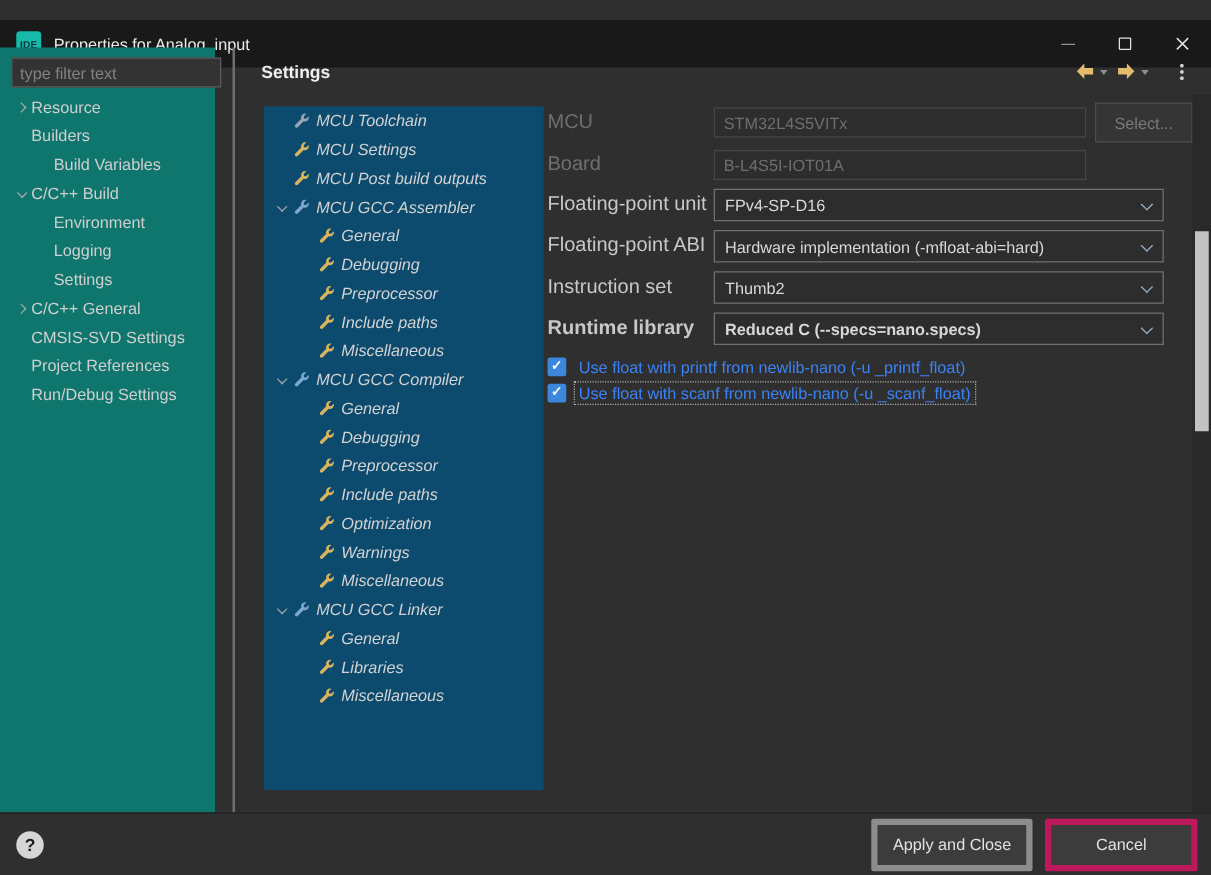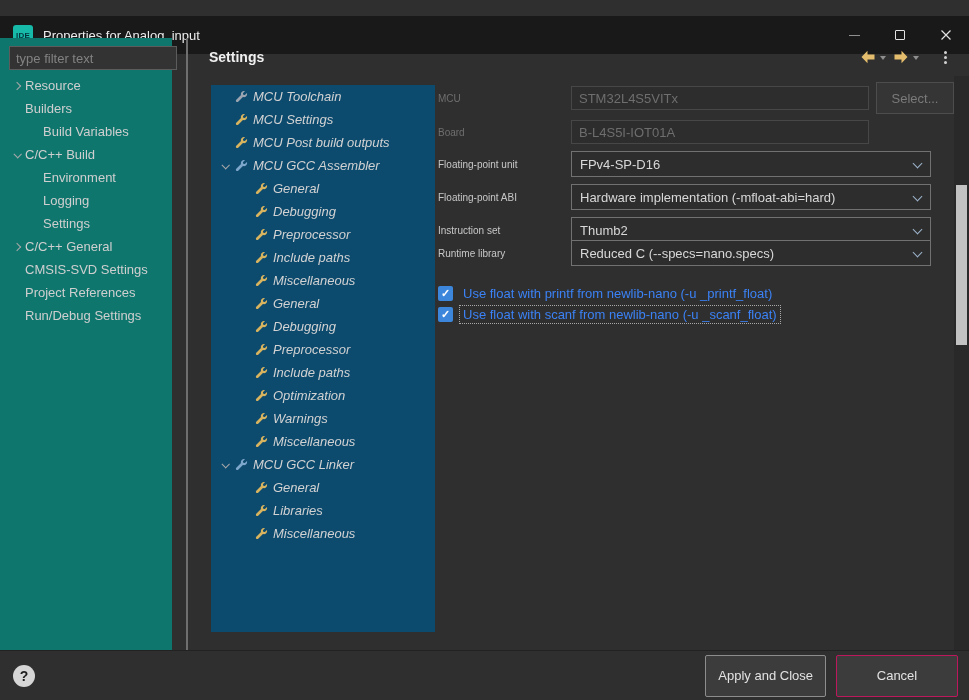--- a/index.html
+++ b/index.html
@@ -58,30 +58,30 @@
   .tool-row.indent-1 { padding-left:26px; }
   .tool-icon { width:16px; height:16px; margin-right:4px; display:flex; flex:none; }
   .tool-icon svg { width:14px; height:14px; margin:auto; }
   .tool-icon.wrench, .tool-icon.settings { color:#d9b45f; }
   .tool-icon.gcc { color:#7ea7cc; }
   .tool-icon.toolchain { color:#9aa5b1; }
 
   
   .form { position:absolute; left:0; top:0; right:15px; bottom:0; }
   .frow { position:absolute; left:250px; height:26px; display:flex; align-items:center; }
-  .flabel { width:133px; color:#c8c8c8; font-size:10px; flex:none; }
+  .flabel { width:133px; color:#c8c8c8; font-size:16px; flex:none; }
   .frow.disabled .flabel { color:#6f6f6f; }
   .dis-input { width:298px; height:24px; background:#2d2d2d; border:1px solid #474747;
                color:#6e6e6e; -webkit-text-fill-color:#6e6e6e; padding:0 7px; font-size:13px;
                font-family:"Liberation Sans", sans-serif; }
   .select-btn { margin-left:7px; width:78px; height:32px; background:#353535; border:1px solid #4d4d4d;
                 color:#7a7a7a; font-size:13px; font-family:"Liberation Sans", sans-serif; }
   .row-mcu { top:9px; } .row-board { top:43px; }
   .combo-rows div.frow:nth-of-type(1){ top:75px; } .combo-rows div.frow:nth-of-type(2){ top:108px; }
-  .combo-rows div.frow:nth-of-type(3){ top:141px; } .combo-rows div.frow:nth-of-type(4){ top:164px; }
+  .combo-rows div.frow:nth-of-type(3){ top:141px; } .combo-rows div.frow:nth-of-type(4){ top:174px;font-weight:bold; }
   .combo { width:360px; height:26px; background:#2d2d2d; border:1px solid #717171; display:flex;
            align-items:center; padding:0 22px 0 8px; color:#d8d8d8; font-size:13px; position:relative;
            white-space:nowrap; overflow:hidden; }
   .combo::after { content:""; position:absolute; right:9px; top:8px; width:6px; height:6px;
                   border-right:1.6px solid #9db4cc; border-bottom:1.6px solid #9db4cc;
                   transform:rotate(45deg); }
 
   .cb-rows div.cbrow:nth-of-type(1){ top:207px; } .cb-rows div.cbrow:nth-of-type(2){ top:228px; }
   .cbrow { position:absolute; left:250px; height:20px; display:flex; align-items:center; }
   .checkbox { width:15px; height:15px; background:#3c87db; border-radius:2px; display:flex;
@@ -95,21 +95,21 @@
   .vscroll { position:absolute; top:0; bottom:0; right:0; width:15px; background:#292929; }
   .vthumb { position:absolute; top:109px; height:160px; left:2px; right:2px; background:#c2c2c2; }
 
   
   .footer { position:absolute; bottom:0; left:0; right:0; height:50px; background:#2f2f2f;
             border-top:1px solid #222; display:flex; align-items:center; }
   .help-btn { width:22px; height:22px; border-radius:50%; background:#d6d6d6; color:#1c1c1c;
               font-weight:bold; font-size:14px; display:flex; align-items:center; justify-content:center;
               margin-left:13px; border:none; font-family:"Liberation Sans", sans-serif; }
   .footer-buttons { margin-left:auto; display:flex; gap:10px; margin-right:11px; }
-  .btn { height:42px; background:#3c3c3c; border:1px solid #be185d; color:#e2e2e2; font-size:13px;
+  .btn { height:42px; background:#3c3c3c; border:5px solid #be185d; color:#e2e2e2; font-size:13px;
          padding:0 12px; border-radius:2px; font-family:"Liberation Sans", sans-serif; }
   .btn.primary { min-width:118px; border-color:#8d8d8d; }
   .btn.cancel { min-width:122px; }
 </style>
 </head>
 <body>
 
 <div class="app">
 
   <div class="titlebar">
@@ -286,20 +286,29 @@
             </div>
             <div class="tool-row indent-1">
               <span class="chev"></span>
               <span class="tool-icon wrench">
                 <svg viewBox="0 0 16 16">
                   <path fill="currentColor" d="M15 4.6c0 2-1.6 3.6-3.6 3.6-.4 0-.8-.1-1.2-.2l-5.4 5.4c-.6.6-1.6.6-2.2 0-.6-.6-.6-1.6 0-2.2l5.4-5.4c-.1-.4-.2-.8-.2-1.2C7.8 2.6 9.4 1 11.4 1c.4 0 .8.1 1.2.2L10.2 3.6l.4 1.8 1.8.4 2.4-2.4c.1.4.2.8.2 1.2z"></path>
                 </svg>
               </span>
               <span class="lbl">Miscellaneous</span>
             </div>
+            <div class="tool-row expanded">
+              <span class="chev"></span>
+              <span class="tool-icon gcc">
+                <svg viewBox="0 0 16 16">
+                  <path fill="currentColor" d="M15 4.6c0 2-1.6 3.6-3.6 3.6-.4 0-.8-.1-1.2-.2l-5.4 5.4c-.6.6-1.6.6-2.2 0-.6-.6-.6-1.6 0-2.2l5.4-5.4c-.1-.4-.2-.8-.2-1.2C7.8 2.6 9.4 1 11.4 1c.4 0 .8.1 1.2.2L10.2 3.6l.4 1.8 1.8.4 2.4-2.4c.1.4.2.8.2 1.2z"></path>
+                </svg>
+              </span>
+              <span class="lbl">MCU GCC Compiler</span>
+            </div>
             <div class="tool-row indent-1">
               <span class="chev"></span>
               <span class="tool-icon wrench">
                 <svg viewBox="0 0 16 16">
                   <path fill="currentColor" d="M15 4.6c0 2-1.6 3.6-3.6 3.6-.4 0-.8-.1-1.2-.2l-5.4 5.4c-.6.6-1.6.6-2.2 0-.6-.6-.6-1.6 0-2.2l5.4-5.4c-.1-.4-.2-.8-.2-1.2C7.8 2.6 9.4 1 11.4 1c.4 0 .8.1 1.2.2L10.2 3.6l.4 1.8 1.8.4 2.4-2.4c.1.4.2.8.2 1.2z"></path>
                 </svg>
               </span>
               <span class="lbl">General</span>
             </div>
             <div class="tool-row indent-1">

